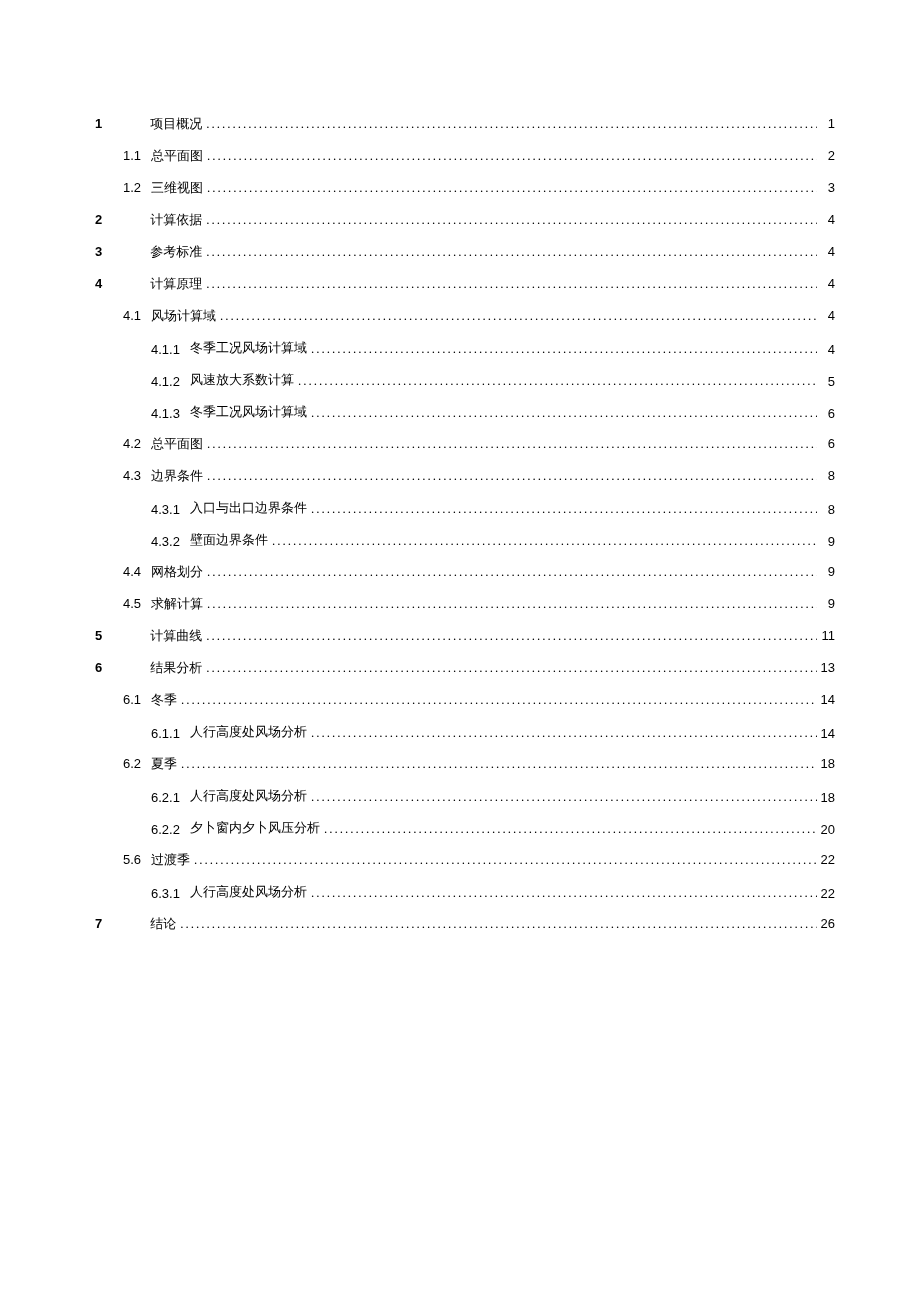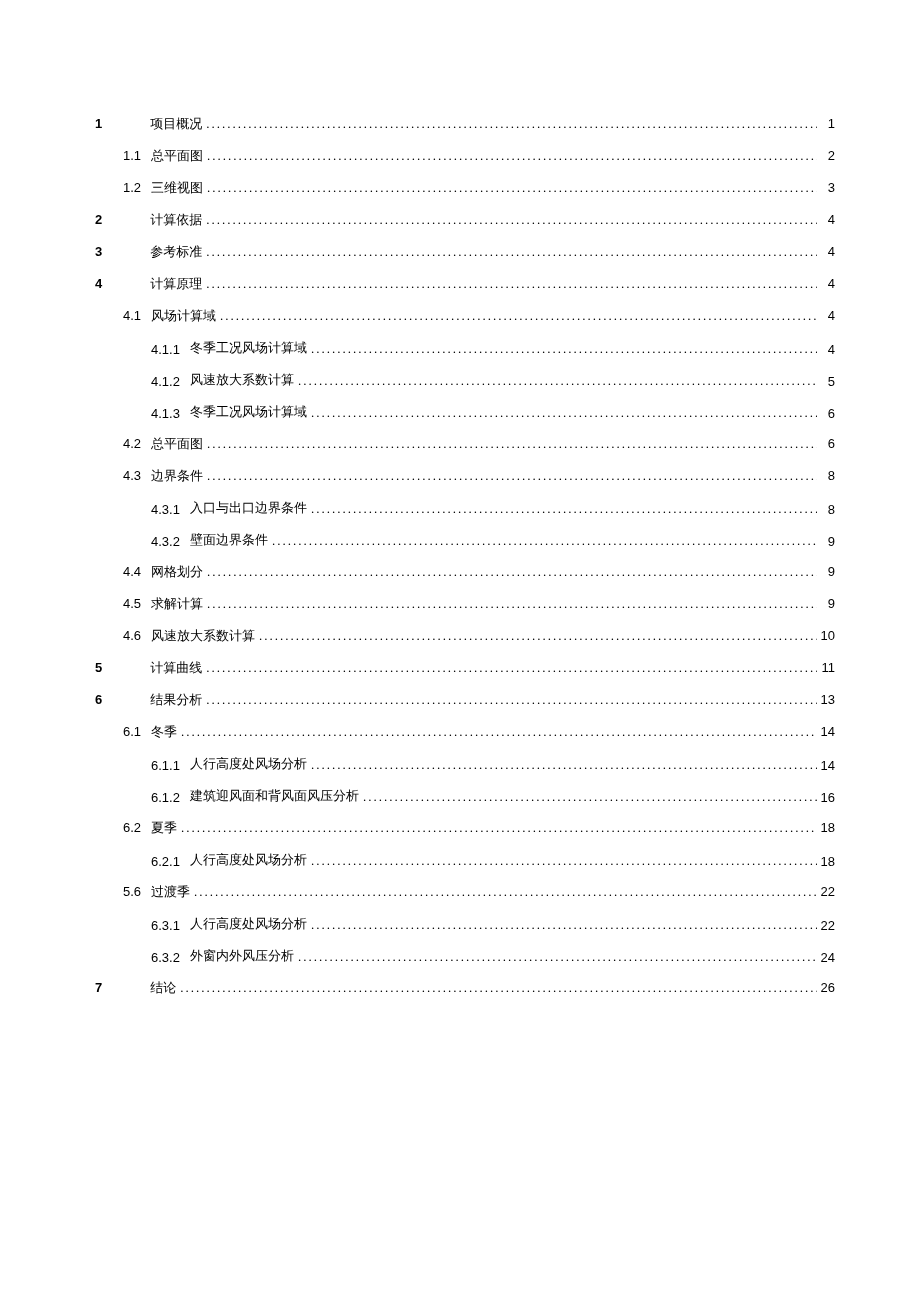--- a/index.html
+++ b/index.html
@@ -166,26 +166,20 @@
       <span class="toc-title">网格划分</span>
       <span class="toc-dots"></span>
       <span class="toc-page">9</span>
     </div>
     <div class="toc-entry level-2">
       <span class="toc-number">4.5</span>
       <span class="toc-title">求解计算</span>
       <span class="toc-dots"></span>
       <span class="toc-page">9</span>
     </div>
-    <div class="toc-entry level-2">
-      <span class="toc-number">4.6</span>
-      <span class="toc-title">风速放大系数计算</span>
-      <span class="toc-dots"></span>
-      <span class="toc-page">10</span>
-    </div>
     <div class="toc-entry level-1">
       <span class="toc-number">5</span>
       <span class="toc-title">计算曲线</span>
       <span class="toc-dots"></span>
       <span class="toc-page">11</span>
     </div>
     <div class="toc-entry level-1">
       <span class="toc-number">6</span>
       <span class="toc-title">结果分析</span>
       <span class="toc-dots"></span>
@@ -196,55 +190,49 @@
       <span class="toc-title">冬季</span>
       <span class="toc-dots"></span>
       <span class="toc-page">14</span>
     </div>
     <div class="toc-entry level-3">
       <span class="toc-number">6.1.1</span>
       <span class="toc-title">人行高度处风场分析</span>
       <span class="toc-dots"></span>
       <span class="toc-page">14</span>
     </div>
-    <div class="toc-entry level-3">
-      <span class="toc-number">6.1.2</span>
-      <span class="toc-title">建筑迎风面和背风面风压分析</span>
-      <span class="toc-dots"></span>
-      <span class="toc-page">16</span>
-    </div>
     <div class="toc-entry level-2">
       <span class="toc-number">6.2</span>
       <span class="toc-title">夏季</span>
       <span class="toc-dots"></span>
       <span class="toc-page">18</span>
     </div>
     <div class="toc-entry level-3">
       <span class="toc-number">6.2.1</span>
       <span class="toc-title">人行高度处风场分析</span>
       <span class="toc-dots"></span>
       <span class="toc-page">18</span>
     </div>
+    <div class="toc-entry level-3">
+      <span class="toc-number">6.2.2</span>
+      <span class="toc-title">夕卜窗内夕卜风压分析</span>
+      <span class="toc-dots"></span>
+      <span class="toc-page">20</span>
+    </div>
     <div class="toc-entry level-2">
       <span class="toc-number">5.6</span>
       <span class="toc-title">过渡季</span>
       <span class="toc-dots"></span>
       <span class="toc-page">22</span>
     </div>
     <div class="toc-entry level-3">
       <span class="toc-number">6.3.1</span>
       <span class="toc-title">人行高度处风场分析</span>
       <span class="toc-dots"></span>
       <span class="toc-page">22</span>
-    </div>
-    <div class="toc-entry level-3">
-      <span class="toc-number">6.3.2</span>
-      <span class="toc-title">外窗内外风压分析</span>
-      <span class="toc-dots"></span>
-      <span class="toc-page">24</span>
     </div>
     <div class="toc-entry level-1">
       <span class="toc-number">7</span>
       <span class="toc-title">结论</span>
       <span class="toc-dots"></span>
       <span class="toc-page">26</span>
     </div>
   </div>
 
 </body></html>

